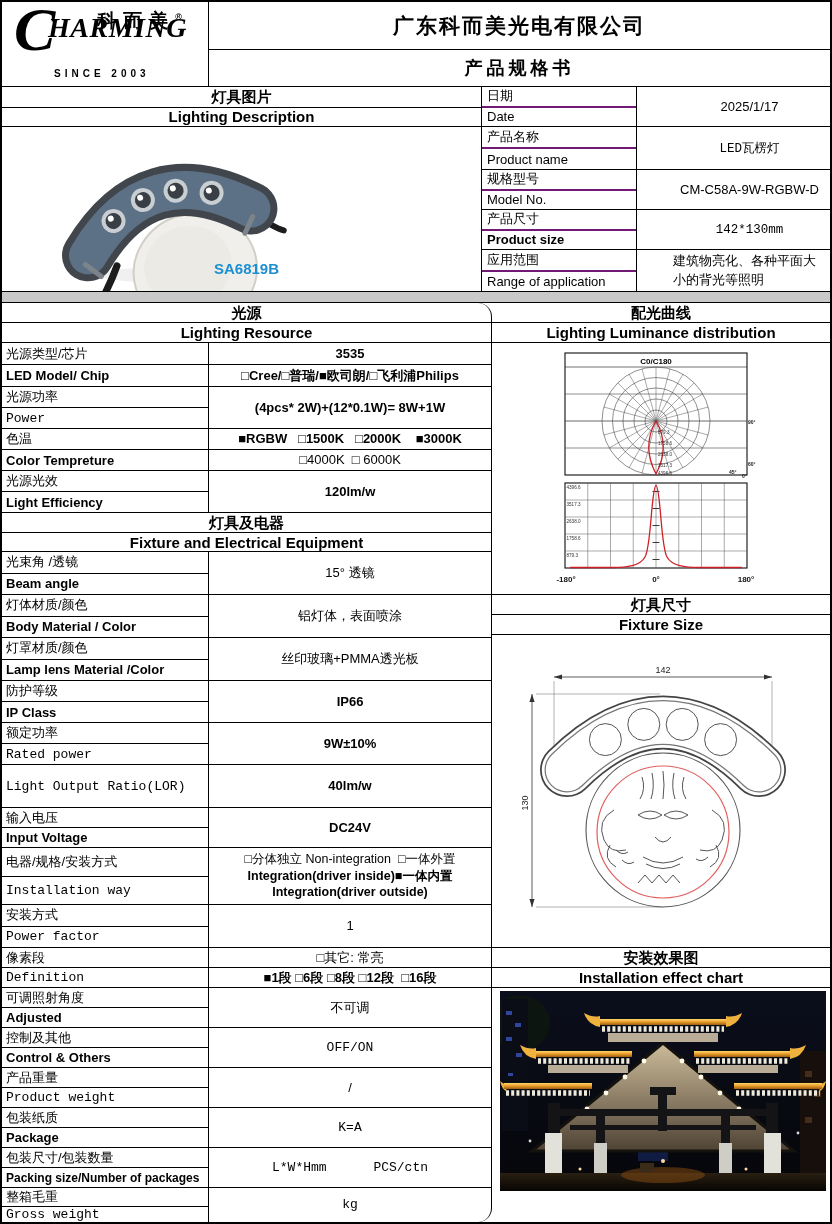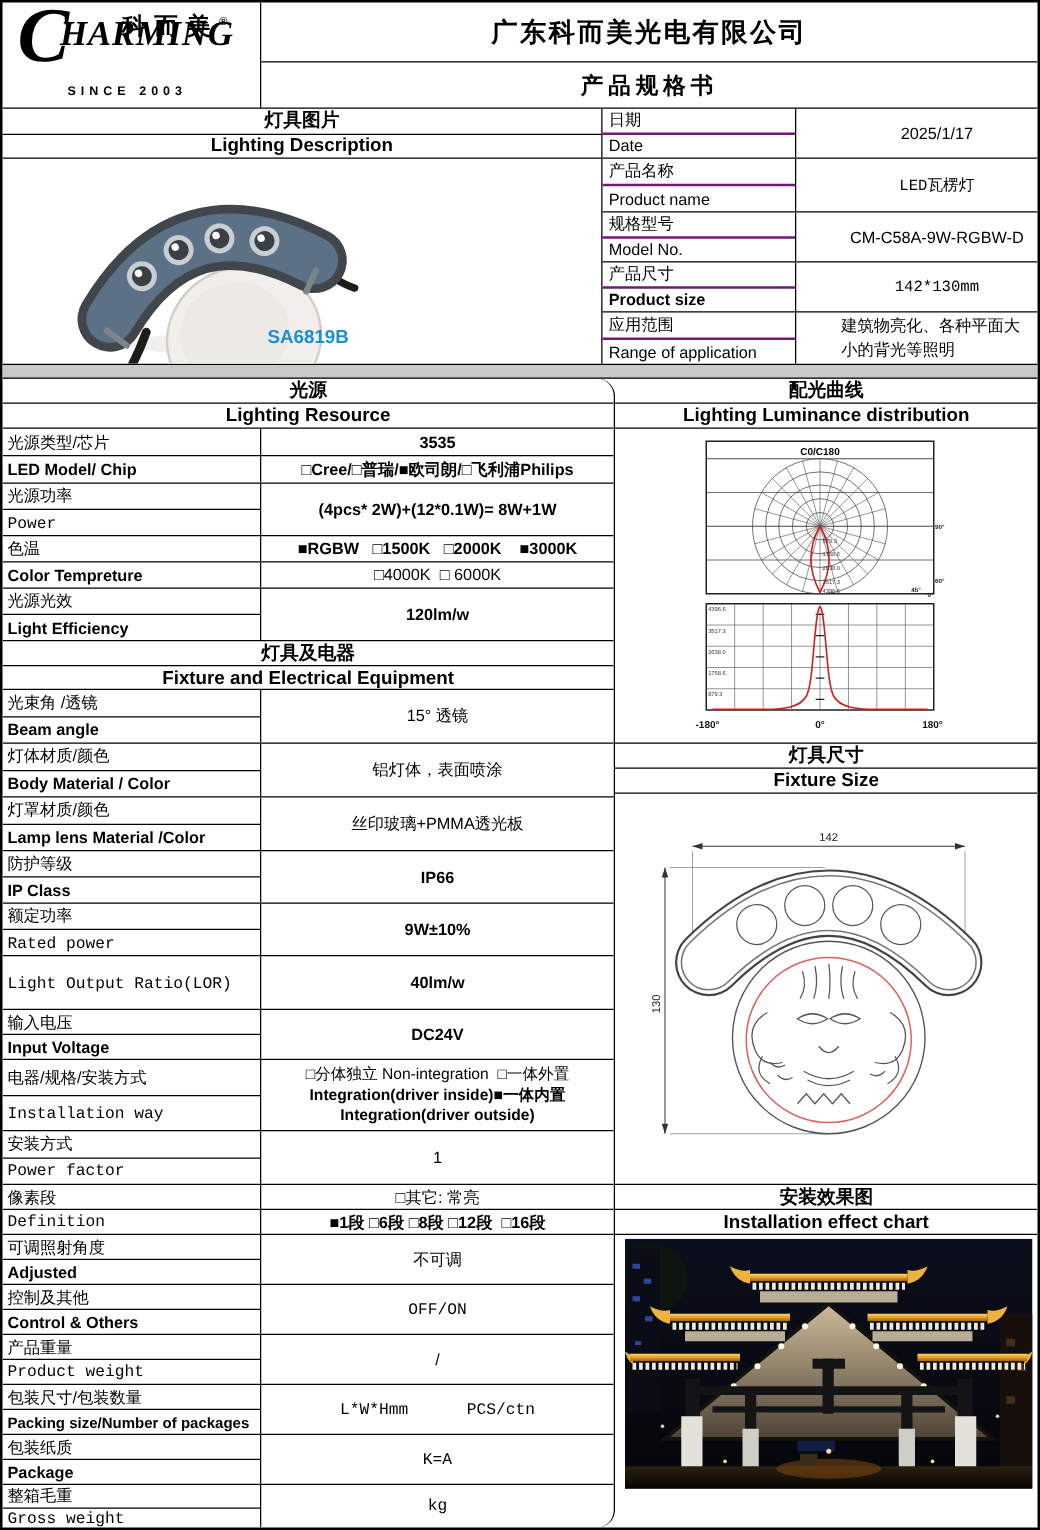--- a/index.html
+++ b/index.html
@@ -299,31 +299,31 @@
       </div>
       <div class="srow h40">
         <div class="lbl">
             <div class="l1">产品重量</div>
             <div class="l2 mono">Product weight</div>
           </div>
         <div class="val">/</div>
       </div>
       <div class="srow h40">
         <div class="lbl">
+            <div class="l1">包装纸质</div>
+            <div class="l2 b">Package</div>
+          </div>
+        <div class="val mono">K=A</div>
+      </div>
+      <div class="srow h40">
+        <div class="lbl">
             <div class="l1">包装尺寸/包装数量</div>
             <div class="l2 b" style="font-size:12px">Packing size/Number of packages</div>
           </div>
         <div class="val mono">L*W*Hmm      PCS/ctn</div>
-      </div>
-      <div class="srow h40">
-        <div class="lbl">
-            <div class="l1">包装纸质</div>
-            <div class="l2 b">Package</div>
-          </div>
-        <div class="val mono">K=A</div>
       </div>
       <div class="srow hfill" style="border-bottom:none">
         <div class="lbl">
             <div class="l1">整箱毛重</div>
             <div class="l2 mono">Gross weight</div>
           </div>
         <div class="val mono">kg</div>
       </div>
     </div>
 

